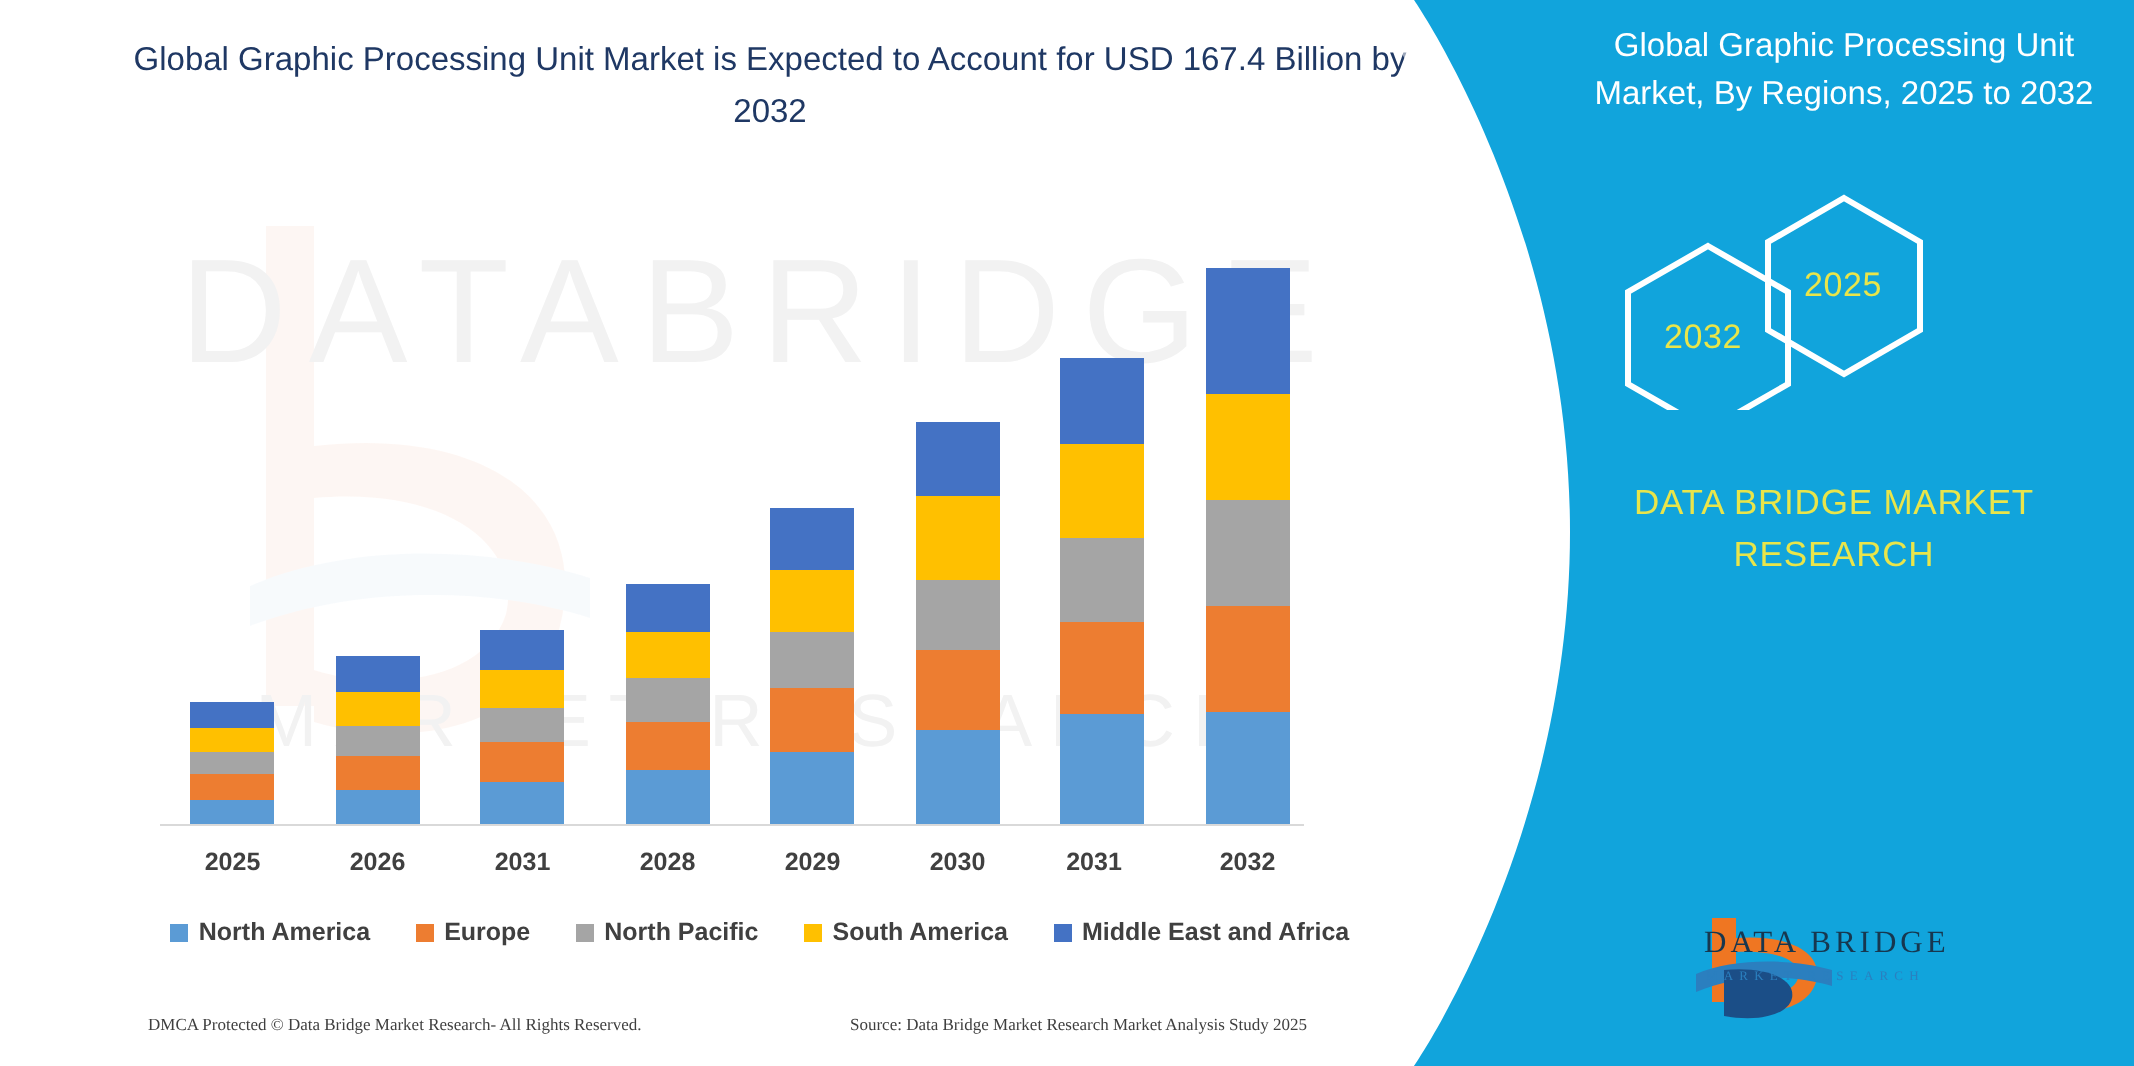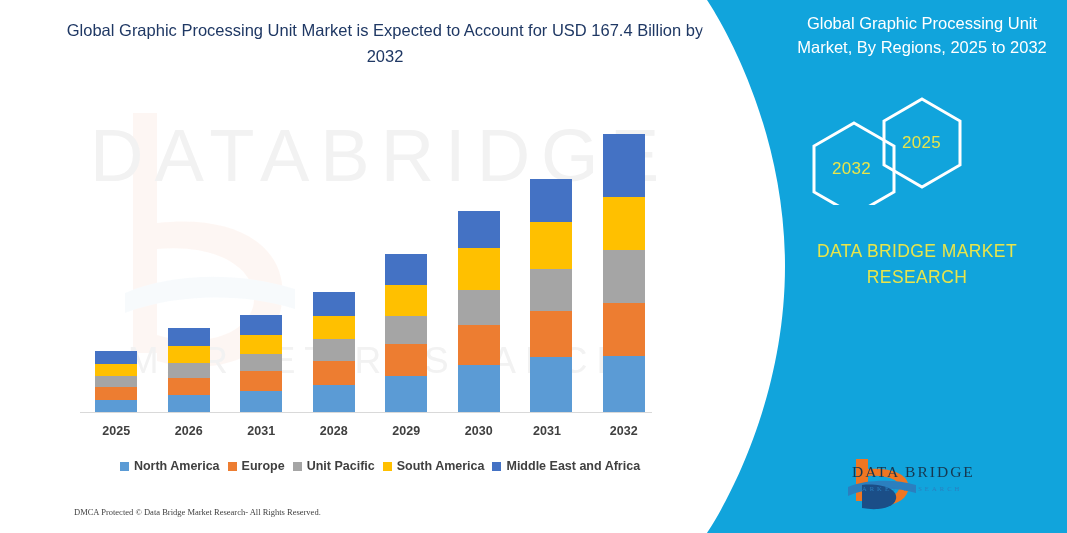--- a/index.html
+++ b/index.html
@@ -77,21 +77,21 @@
   .seg{width:100%;display:block;}
 
   .xlabels{position:absolute;left:80px;top:424px;width:580px;height:22px;}
   .xlab{
     position:absolute;width:60px;text-align:center;
     color:#404040;font-size:12.5px;font-weight:bold;
   }
 
   .legend{
     position:absolute;left:80px;top:456px;width:600px;height:20px;
-    display:flex;align-items:center;justify-content:center;gap:8px;
+    display:flex;align-items:center;justify-content:center;gap:23px;
   }
   .lg-item{display:flex;align-items:center;gap:5px;}
   .lg-sw{width:9px;height:9px;display:inline-block;}
   .lg-tx{color:#404040;font-size:12.5px;font-weight:bold;white-space:nowrap;}
 
   .footer{position:absolute;left:60px;top:505px;width:650px;height:20px;}
   .ft{
     position:absolute;color:#3f3f3f;font-size:8.5px;
     font-family:"Liberation Serif",serif;white-space:nowrap;
   }
@@ -189,34 +189,35 @@
       <div class="lg-item">
         <span class="lg-sw" style="background: rgb(91, 155, 213);"></span>
         <span class="lg-tx">North America</span>
       </div>
       <div class="lg-item">
         <span class="lg-sw" style="background: rgb(237, 125, 49);"></span>
         <span class="lg-tx">Europe</span>
       </div>
       <div class="lg-item">
         <span class="lg-sw" style="background: rgb(165, 165, 165);"></span>
-        <span class="lg-tx">Unit Pacific</span>
+        <span class="lg-tx">North Pacific</span>
       </div>
       <div class="lg-item">
         <span class="lg-sw" style="background: rgb(255, 192, 0);"></span>
         <span class="lg-tx">South America</span>
       </div>
       <div class="lg-item">
         <span class="lg-sw" style="background: rgb(68, 114, 196);"></span>
         <span class="lg-tx">Middle East and Africa</span>
       </div>
     </div>
 
   <div class="footer">
     <div class="ft ft-left">DMCA Protected © Data Bridge Market Research-  All Rights Reserved.</div>
+    <div class="ft ft-right">Source: Data Bridge Market Research  Market Analysis Study 2025</div>
   </div>
 
   <div class="right-panel">
     <svg class="shape" width="400" height="533" viewBox="0 0 400 533">
       <path d="M400 0 L400 533 L40 533 C40 533 118 420 118 266 C118 112 40 0 40 0 Z" fill="#11a4dc"></path>
       <path d="M36 0 C36 0 114 112 114 266 C114 420 36 533 36 533 L18 533 C18 533 96 420 96 266 C96 112 18 0 18 0 Z" fill="#ffffff" opacity="0.55"></path>
     </svg>
 
     <div class="right-content">
       <div class="rp-title">Global Graphic Processing Unit Market, By Regions, 2025 to 2032</div>

